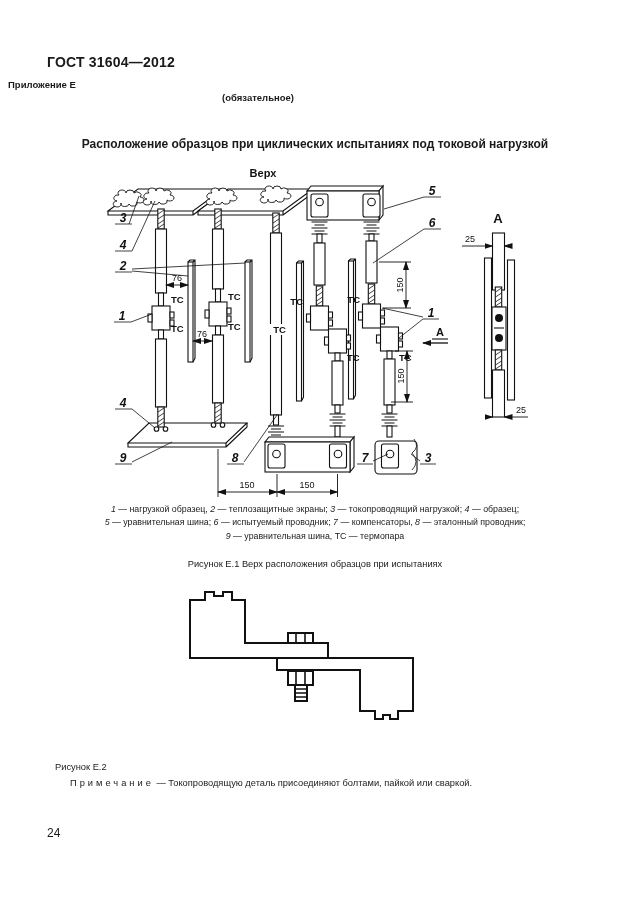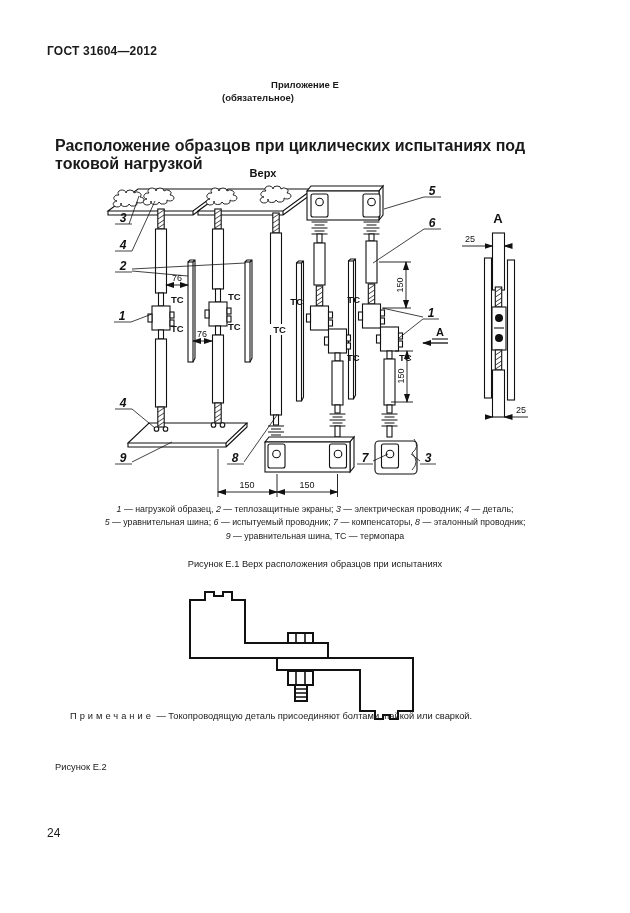--- a/index.html
+++ b/index.html
@@ -1,25 +1,25 @@
 <!DOCTYPE html>
 <html><head>
 <meta charset="utf-8">
 <style>
   html,body{margin:0;padding:0;background:#ffffff;}
   body{width:630px;height:913px;position:relative;font-family:"Liberation Sans",sans-serif;color:#1a1a1a;overflow:hidden;}
   .abs{position:absolute;}
-  .hdr{left:47px;top:44px;font-size:12px;font-weight:bold;letter-spacing:.2px;}
-  .appx{left:0;top:79px;width:610px;text-align:center;font-size:9.5px;font-weight:bold;}
+  .hdr{left:47px;top:54px;font-size:14px;font-weight:bold;letter-spacing:.2px;}
+  .appx{left:0;top:79px;width:610px;font-size:9.5px;font-weight:bold;padding-left:8px;}
   .appx2{left:0;top:92px;width:516px;text-align:center;font-size:9.5px;font-weight:bold;}
-  .sect{left:55px;top:137px;width:520px;text-align:left;font-size:16px;font-weight:bold;}
+  .sect{left:55px;top:137px;width:520px;text-align:center;font-size:12px;font-weight:bold;}
   .legend{left:60px;top:503px;width:510px;text-align:center;font-size:8.8px;line-height:13.4px;}
   .seg-i{font-style:italic;}
   .figname1{left:55px;top:559px;width:520px;text-align:center;font-size:9.3px;}
-  .note{left:70px;top:711px;width:520px;font-size:9.3px;}
+  .note{left:70px;top:778px;width:520px;font-size:9.3px;}
   .note-label{letter-spacing:3px;}
   .figname2{left:55px;top:762px;width:520px;text-align:left;font-size:9.3px;}
   .pagenum{left:47px;top:826px;font-size:12px;}
   svg text{font-family:"Liberation Sans",sans-serif;fill:#111;}
   .ln{stroke:#111;stroke-width:1.1;fill:none;}
   .thin{stroke:#111;stroke-width:.8;fill:none;}
   .fw{fill:#fff;stroke:#111;stroke-width:1.1;}
   .fb{fill:#111;stroke:none;}
   .call{font-size:12px;font-style:italic;font-weight:bold;}
   .tc{font-size:9.5px;font-weight:bold;}
@@ -300,21 +300,21 @@
     </g>
     <g>
       <text class="dim" x="426" y="248" text-anchor="middle">25</text>
       <line class="dimline" x1="433" y1="252" x2="409.5" y2="252" marker-end="url(#ah)"></line>
       <line class="dimline" x1="390" y1="252" x2="397.5" y2="252" marker-end="url(#ah)"></line>
     </g>
   </g>
 </svg>
 
 <div class="abs legend">
-  <div><span class="seg-i">1</span><span> — нагрузкой образец, </span><span class="seg-i">2</span><span> — теплозащитные экраны; </span><span class="seg-i">3</span><span> — электрическая проводник; </span><span class="seg-i">4</span><span> — деталь;</span></div>
+  <div><span class="seg-i">1</span><span> — нагрузкой образец, </span><span class="seg-i">2</span><span> — теплозащитные экраны; </span><span class="seg-i">3</span><span> — токопроводящий нагрузкой; </span><span class="seg-i">4</span><span> — образец;</span></div>
   <div><span class="seg-i">5</span><span> — уравнительная шина; </span><span class="seg-i">6</span><span> — испытуемый проводник; </span><span class="seg-i">7</span><span> — компенсаторы, </span><span class="seg-i">8</span><span> — эталонный проводник;</span></div>
   <div><span class="seg-i">9</span><span> — уравнительная шина, ТС — термопара</span></div>
 </div>
 
 <div class="abs figname1">Рисунок Е.1 Верх расположения образцов при испытаниях</div>
 
 <svg class="abs" style="left:150px;top:583px;" width="330" height="160" viewBox="0 0 330 160">
   <g>
     <path class="f2" d="M40,17 H55 V9 H64 V13 H73 V9 H82 V17 H95 V60 H178 V75 H40 Z"></path>
   </g>

